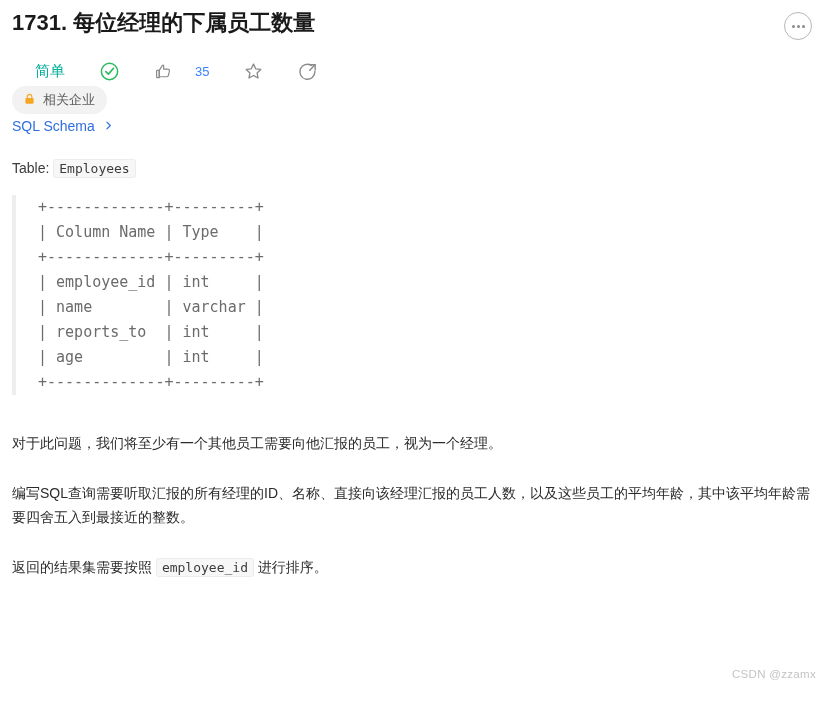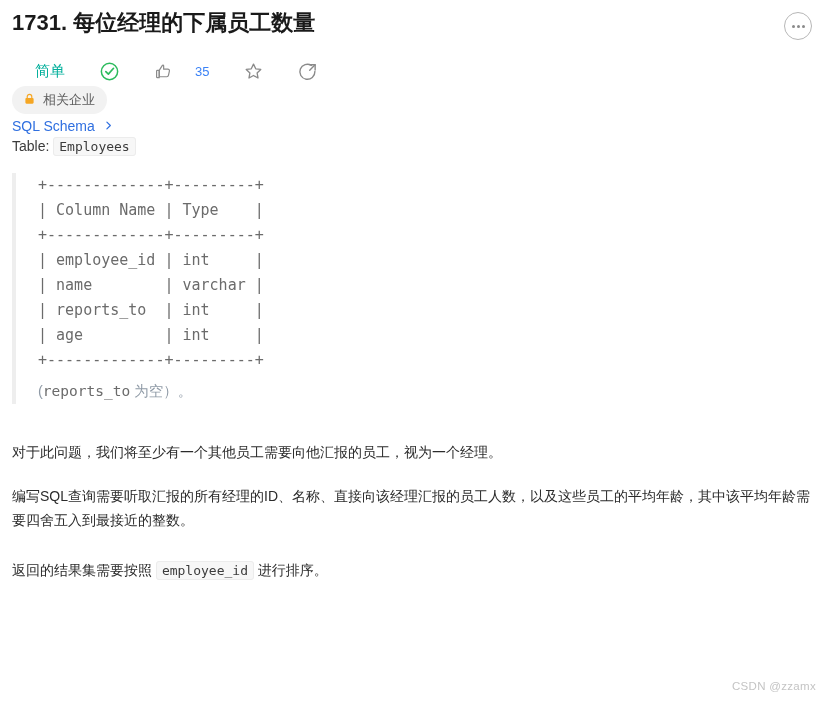--- a/index.html
+++ b/index.html
@@ -116,20 +116,21 @@
     cursor: pointer;
   }
   .schema-link {
     font-size: 14px;
     color: #2f6fe0;
   }
   .schema-row .chev { margin-left: 8px; display: block; }
 
   
   .table-label {
+    margin-top: 22px;
     font-size: 14px;
     color: #3c3c3c;
     line-height: 20px;
   }
   code.inline {
     font-family: "DejaVu Sans Mono", "Liberation Mono", monospace;
     font-size: 13px;
     background: #f7f7f7;
     border: 1px solid #ececec;
     border-radius: 3px;
@@ -165,28 +166,28 @@
     white-space: pre;
   }
 
   
   .desc {
     font-size: 14px;
     line-height: 24px;
     color: #2b2b2b;
   }
   .p1 { margin-top: 36px; }
-  .p2 { margin-top: 20px; }
+  .p2 { margin-top: 26px; }
   .p3 { margin-top: 26px; }
 
   
   .watermark {
     position: absolute;
     right: 14px;
-    bottom: 12px;
+    bottom: 24px;
     font-size: 11.5px;
     color: #c4c4c4;
     letter-spacing: 0.3px;
     user-select: none;
   }
 </style>
 </head>
 <body>
 
 <div class="page">
@@ -281,21 +282,20 @@
   <div class="schema-block">
     <pre class="ascii">+-------------+---------+
 | Column Name | Type    |
 +-------------+---------+
 | employee_id | int     |
 | name        | varchar |
 | reports_to  | int     |
 | age         | int     |
 +-------------+---------+</pre>
     <div class="schema-notes">
-      <div><span>(</span><code>reports_to</code><span> 为空）。</span></div>
     </div>
   </div>
 
   
   <p class="desc p1">对于此问题，我们将至少有一个其他员工需要向他汇报的员工，视为一个经理。</p>
   <p class="desc p2">编写SQL查询需要听取汇报的所有经理的ID、名称、直接向该经理汇报的员工人数，以及这些员工的平均年龄，其中该平均年龄需要四舍五入到最接近的整数。</p>
   <p class="desc p3"><span>返回的结果集需要按照 </span><code class="inline">employee_id</code><span> 进行排序。</span></p>
 
   
   <div class="watermark">CSDN @zzamx</div>

